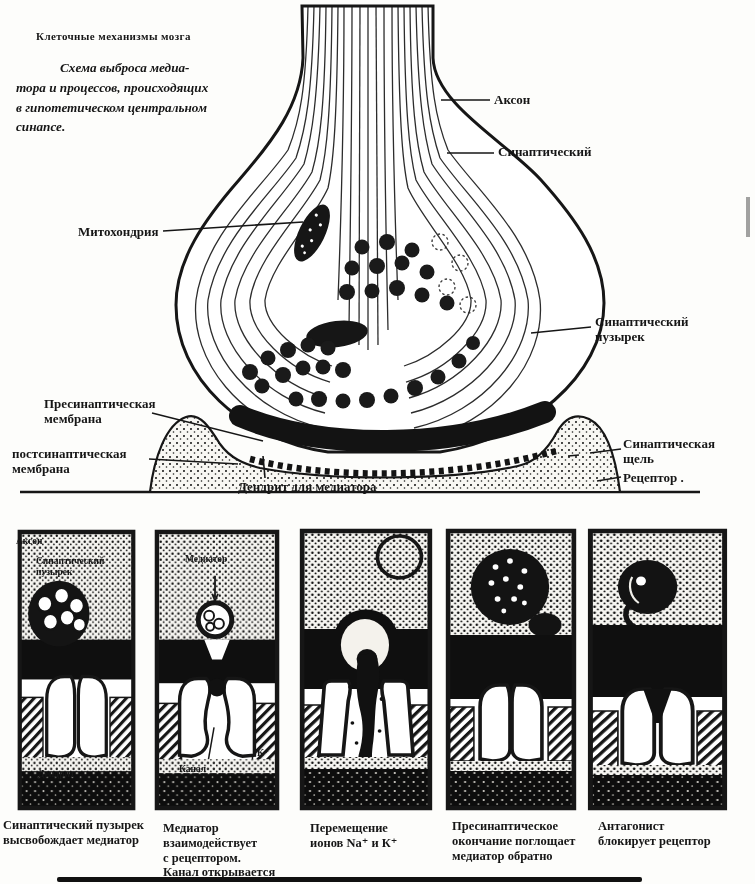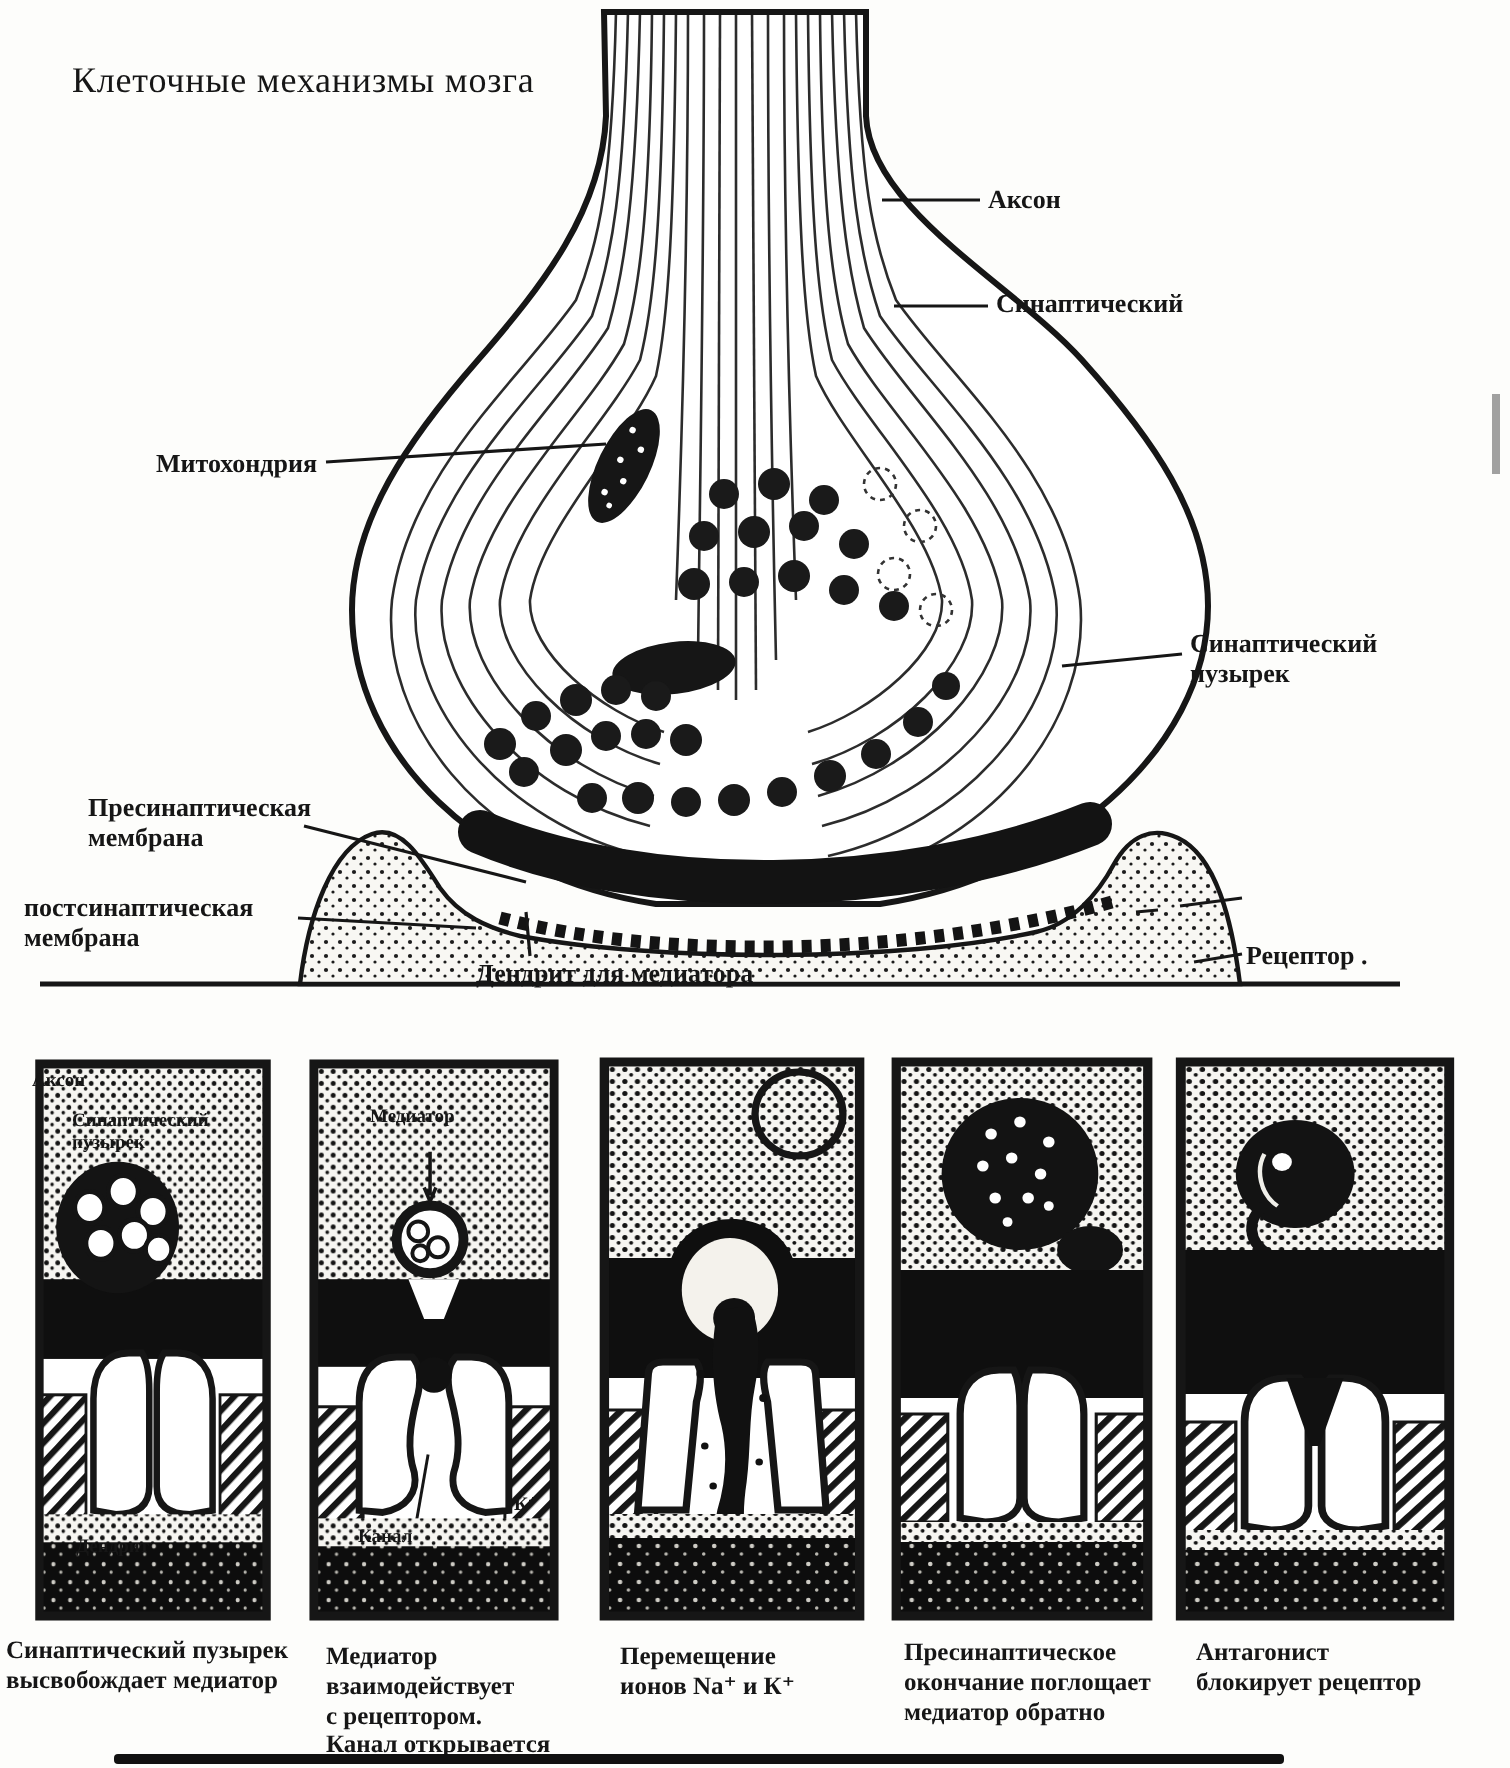--- a/index.html
+++ b/index.html
@@ -1,20 +1,20 @@
 <!DOCTYPE html>
 <html><head>
 <meta charset="utf-8">
 <style>
   html,body{margin:0;padding:0;background:#ffffff;}
   .page{position:relative;width:755px;height:884px;background:#fdfdfb;overflow:hidden;
         font-family:"Liberation Serif","DejaVu Serif",serif;color:#161616;}
   .abs{position:absolute;}
   .lbl{position:absolute;font-weight:bold;font-size:13px;line-height:1.16;white-space:pre-line;}
-  .title{position:absolute;font-size:18px;font-weight:normal;letter-spacing:.4px;}
+  .title{position:absolute;font-size:11px;font-weight:bold;letter-spacing:.4px;}
   .caption{position:absolute;font-style:italic;font-size:13.2px;line-height:1.5;width:252px;
            text-indent:44px;white-space:pre-line;font-weight:bold;}
   .panel{position:absolute;}
   .panel svg{position:absolute;left:0;top:0;width:100%;height:100%;}
   .plabel{position:absolute;font-weight:bold;font-size:9.5px;line-height:1.2;white-space:pre-line;}
   .pcap{position:absolute;font-weight:bold;font-size:12.5px;line-height:1.18;white-space:pre-line;}
   .scanbar{position:absolute;background:#111;border-radius:2px;}
   .edgemark{position:absolute;background:#555;opacity:.55;}
 </style>
 </head>
@@ -141,31 +141,37 @@
       <path d="M531,333 L591,327"></path>
       <path d="M152,413 L263,441"></path>
       <path d="M149,459 L238,464"></path>
       <path d="M263,456 L265,478"></path>
       <path d="M568,456 L579,455 M590,453 L621,449"></path>
       <path d="M597,481 L621,477"></path>
     </g>
   </svg>
 
   <div class="title" style="left:36px;top:30px">Клеточные механизмы мозга</div>
+  <div class="caption" style="left:16px;top:58px">Схема выброса медиа-
+тора и процессов, происходящих
+в гипотетическом центральном
+синапсе.</div>
 
   <div class="lbl" style="left:494px;top:92px">Аксон</div>
   <div class="lbl" style="left:498px;top:144px">Синаптический</div>
   <div class="lbl" style="left:78px;top:224px">Митохондрия</div>
   <div class="lbl" style="left:595px;top:314px">Синаптический
 пузырек</div>
   <div class="lbl" style="left:44px;top:396px">Пресинаптическая
 мембрана</div>
   <div class="lbl" style="left:12px;top:446px">постсинаптическая
 мембрана</div>
   <div class="lbl" style="left:238px;top:479px">Дендрит для медиатора</div>
+  <div class="lbl" style="left:623px;top:436px">Синаптическая
+щель</div>
   <div class="lbl" style="left:623px;top:470px">Рецептор .</div>
 
   <div class="edgemark" style="left:746px;top:197px;width:4px;height:40px"></div>
 
   <div class="panel" style="left:16px;top:528px;width:121px;height:284px">
     <svg viewBox="0 0 130 285" preserveAspectRatio="none">
       <rect x="2" y="2" width="126" height="281" fill="#ffffff"></rect>
       <rect x="5" y="5" width="120" height="120" fill="url(#stipB)"></rect>
       <rect x="5" y="112" width="120" height="42" fill="#0f0f0f"></rect>
       <circle cx="46" cy="86" r="33" fill="#141414"></circle>

